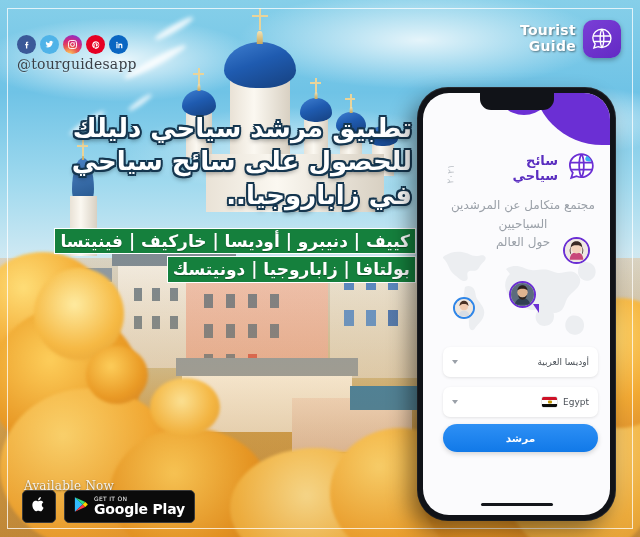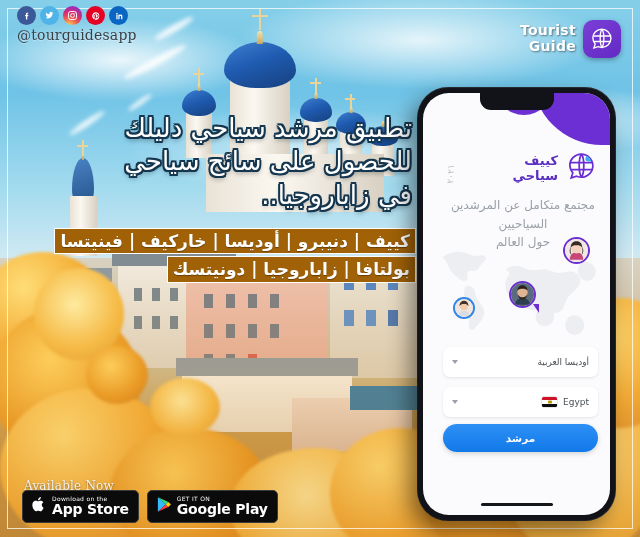--- a/index.html
+++ b/index.html
@@ -79,21 +79,21 @@
   }
 
   
   .frame {
     position:absolute; left:7px; top:8px; right:7px; bottom:8px;
     border:1px solid rgba(255,255,255,.75);
     pointer-events:none;
   }
 
   
-  .social { position:absolute; left:17px; top:6px; }
+  .social { position:absolute; left:17px; top:35px; }
   .social-icons { display:flex; gap:4px; }
   .sico {
     width:19px; height:19px; border-radius:50%;
     display:flex; align-items:center; justify-content:center;
     color:#fff; font-weight:bold; font-size:12px; line-height:1;
     font-family:"DejaVu Sans","Liberation Sans",sans-serif;
   }
   .sico.fb { background:#3b5998; }
   .sico.tw { background:#4fb3e8; }
   .sico.ig { background: radial-gradient(circle at 30% 110%, #fdcb5c 8%, #e95950 38%, #d62976 60%, #962fbf 85%, #4f5bd5 100%); }
@@ -119,37 +119,37 @@
     width:38px; height:38px; border-radius:10px;
     background: linear-gradient(145deg,#7a3fd6,#6329c4);
     display:flex; align-items:center; justify-content:center;
     box-shadow: 0 2px 5px rgba(0,0,0,.3);
   }
 
   
   .headline {
     position:absolute; right:228px; top:112px; width:300px;
     text-align:right; direction:rtl;
-    color:#ffffff; font-weight:normal; font-size:26px; line-height:1.28;
+    color:#ffffff; font-weight:bold; font-size:26px; line-height:1.28;
     letter-spacing:-.2px;
     text-shadow:
       -1.6px -1.6px 0 #15364f,  1.6px -1.6px 0 #15364f,
       -1.6px  1.6px 0 #15364f,  1.6px  1.6px 0 #15364f,
        0 2px 0 #15364f, 0 -2px 0 #15364f, 2px 0 0 #15364f, -2px 0 0 #15364f,
        0 3px 5px rgba(0,0,0,.45);
   }
   .headline .ln { display:block; white-space:nowrap; }
 
   
   .cities {
     position:absolute; right:224px; top:228px; width:310px;
     text-align:right; direction:rtl;
   }
   .cities .ln {
-    display:inline-block; background:#a16207;
+    display:inline-block; background:#15803d;
     color:#ffffff; font-weight:bold; font-size:17px; line-height:1.32;
     padding:1px 5px; white-space:nowrap;
     border:1px solid #ffffff;
     margin-bottom:2px;
     text-shadow: 0 1px 1px rgba(0,0,0,.35);
     margin-left: 16px;
   }
 
   
   .available {
@@ -438,24 +438,20 @@
   </div>
 
   <div class="available">Available Now</div>
   <div class="badges">
     <div class="badge">
       <span>
         <svg width="15" height="17" viewBox="0 0 24 28" fill="#fff">
             <path d="M17.5 14.6c0-3 2.4-4.4 2.5-4.5-1.4-2-3.5-2.3-4.2-2.3-1.8-.2-3.5 1-4.4 1-.9 0-2.3-1-3.8-1-2 0-3.8 1.1-4.8 2.9-2 3.5-.5 8.8 1.5 11.7 1 1.4 2.1 3 3.6 2.9 1.4-.06 2-.9 3.7-.9s2.2.9 3.7.9c1.5 0 2.5-1.4 3.4-2.8 1.1-1.6 1.5-3.2 1.6-3.3-.04-.02-3-1.2-3-4.6zM14.7 5.4c.8-1 1.3-2.3 1.2-3.6-1.2.05-2.6.8-3.4 1.8-.7.86-1.4 2.2-1.2 3.5 1.3.1 2.6-.7 3.4-1.7z"></path>
           </svg>
       </span>
-      <span class="bt">
-        <span class="small">Download on the</span>
-        <span class="big">App Store</span>
-      </span>
     </div>
     <div class="badge">
       <span>
         <svg width="15" height="17" viewBox="0 0 24 26">
           <path d="M3 1.5v23l12.5-11.5z" fill="#32bbff"></path>
           <path d="M3 1.5l12.5 11.5 4.2-3.9z" fill="#32de84"></path>
           <path d="M3 24.5l12.5-11.5 4.2 3.9z" fill="#ff3a44"></path>
           <path d="M15.5 13l4.2-3.9 3 2.6c1 .9 1 1.7 0 2.6l-3 2.6z" fill="#ffd400"></path>
         </svg>
       </span>
@@ -477,21 +473,21 @@
       <div class="app-head">
         <span>
           <svg width="33" height="33" viewBox="0 0 32 32" fill="none" stroke="#6b2fd4" stroke-width="1.7">
             <path d="M27 15.2c0 6.2-5 11.2-11.2 11.2-1.6 0-3.1-.34-4.5-.95L6 27l1.6-4.9a11.1 11.1 0 0 1-2.9-7.5C4.7 9 9.7 4 15.8 4S27 9 27 15.2z" fill="#ffffff"></path>
             <path d="M21.4 5.6c2 1.4 3.4 3.3 4.1 5.4-1.8.4-3.6.3-5-.5-1.2-.8-1.2-3.3.9-4.9z" fill="#35b3f0" stroke="none"></path>
             <path d="M5.2 12.3h21.2M5.4 19h21"></path>
             <path d="M16 4.2c-3 3.6-3 18.2 0 22.1M16 4.2c3 3.6 3 18.2 0 22.1"></path>
           </svg>
         </span>
         <span class="app-title">
-          <span>كييف</span><br>
+          <span>سائح</span><br>
           <span>سياحي</span>
         </span>
       </div>
 
       <div class="app-sub">
         <span>مجتمع متكامل عن المرشدين السياحيين</span><br>
         <span>حول العالم</span>
       </div>
 
       <div class="worldmap">

